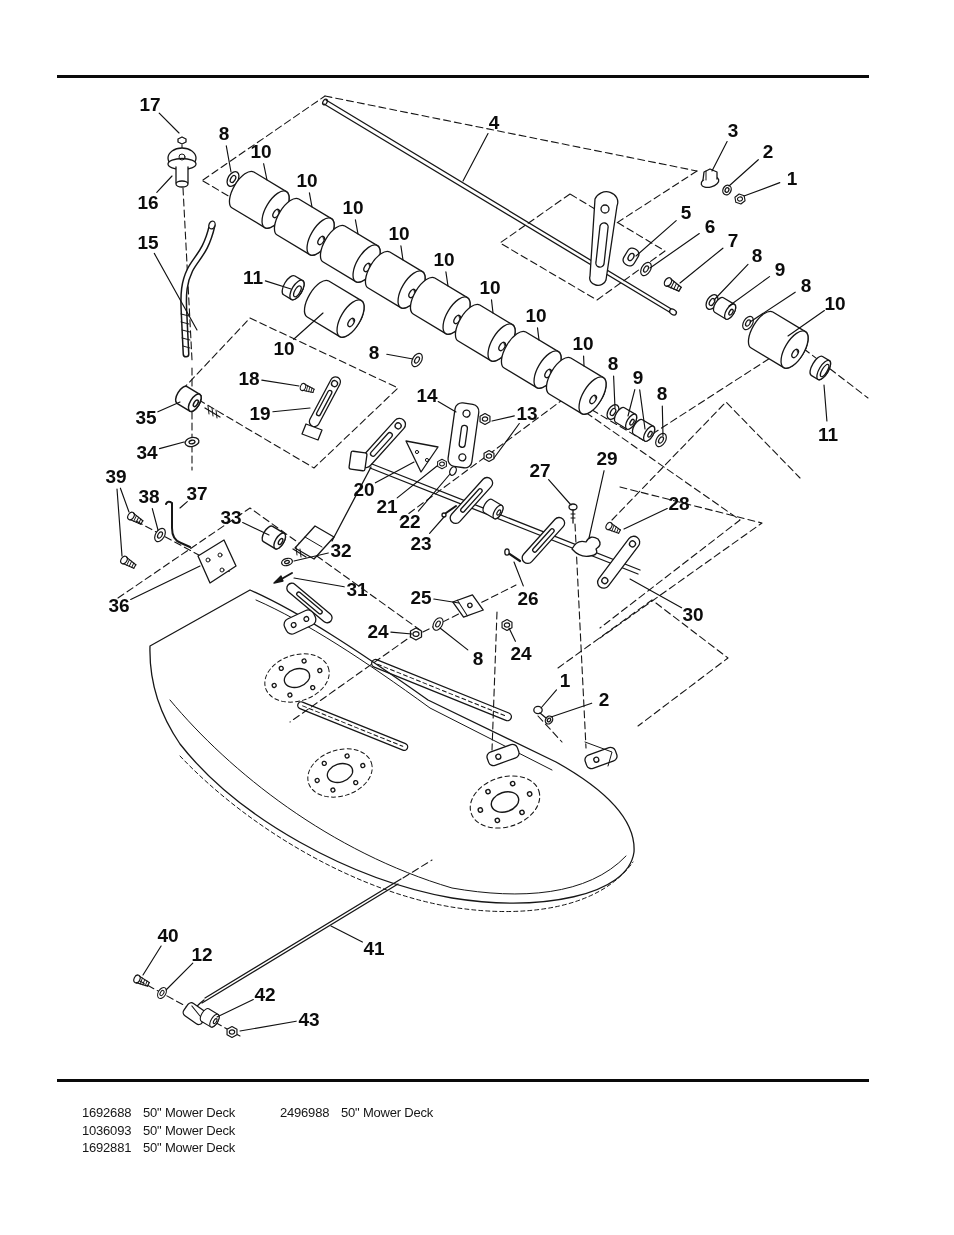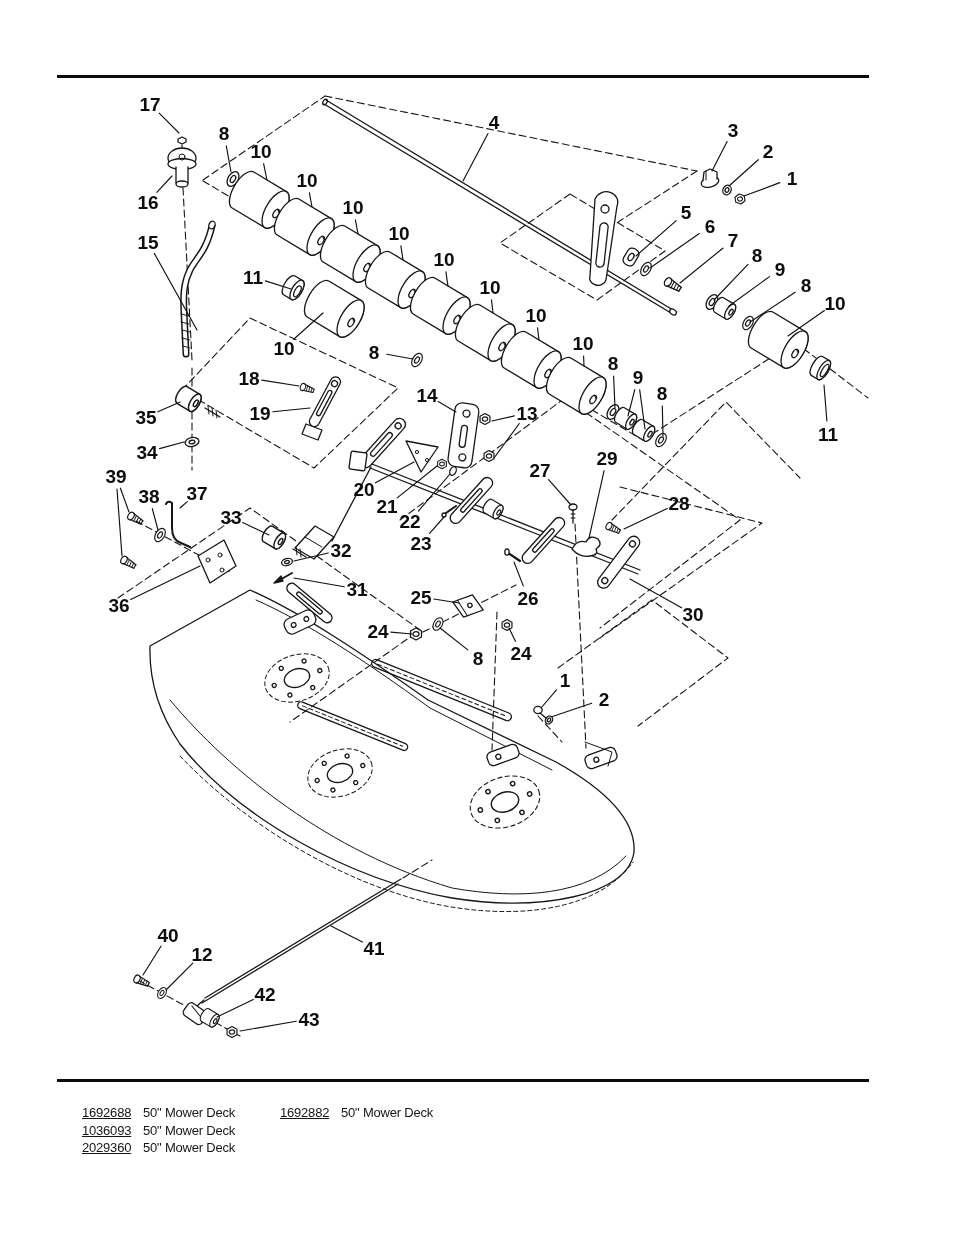--- a/index.html
+++ b/index.html
@@ -5,21 +5,21 @@
   html,body{margin:0;padding:0;background:#fff;}
   .page{position:relative;width:954px;height:1235px;background:#fff;overflow:hidden;
         font-family:"Liberation Sans",sans-serif;color:#111;border-radius:32px;}
   .rule{position:absolute;left:57px;width:812px;height:3px;background:#0a0a0a;}
   .rule-top{top:75px;}
   .rule-bottom{top:1079px;}
   .footer{position:absolute;top:1104px;left:82px;font-size:13px;line-height:17.5px;
           letter-spacing:-0.2px;color:#161616;}
   .footer-col{position:absolute;top:0;white-space:nowrap;}
   .footer-col.right{left:198px;}
-  .footer-row .code{display:inline-block;min-width:52px;text-decoration:underline;}
+  .footer-row .code{display:inline-block;min-width:52px;}
   .footer-row .name{margin-left:9px;}
   svg.art{position:absolute;left:0;top:0;}
   svg.art path,svg.art line,svg.art rect,svg.art ellipse,svg.art circle,svg.art polygon{
     fill:none;stroke:#161616;stroke-width:1.3;stroke-linecap:round;stroke-linejoin:round;}
   svg.art .wh{fill:#fff;}
   svg.art .dash{stroke-dasharray:7 4;stroke-width:1.1;}
   svg.art .dash2{stroke-dasharray:4 3;stroke-width:1;}
   svg.art .thin{stroke-width:1;}
   svg.art .leader{stroke:#111;stroke-width:1.15;}
   svg.art text.callout{fill:#0c0c0c;stroke:none;font-family:"Liberation Sans",sans-serif;
@@ -490,23 +490,23 @@
 
   <div class="footer">
     <div class="footer-col left">
       <div class="footer-row">
         <span class="code">1692688</span><span class="name">50" Mower Deck</span>
       </div>
       <div class="footer-row">
         <span class="code">1036093</span><span class="name">50" Mower Deck</span>
       </div>
       <div class="footer-row">
-        <span class="code">2029360</span><span class="name">50" Mower Deck</span>
+        <span class="code">1692881</span><span class="name">50" Mower Deck</span>
       </div>
     </div>
     <div class="footer-col right">
       <div class="footer-row">
-        <span class="code">1692882</span><span class="name">50" Mower Deck</span>
+        <span class="code">2496988</span><span class="name">50" Mower Deck</span>
       </div>
     </div>
   </div>
 
 </div>
 
 </body></html>

